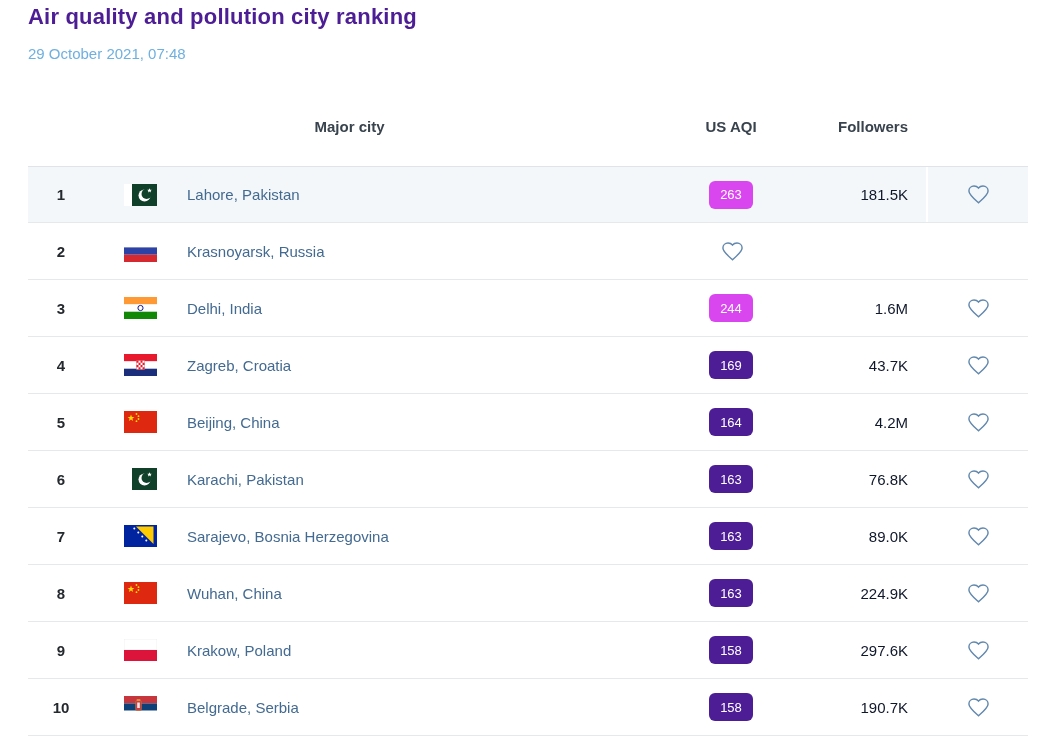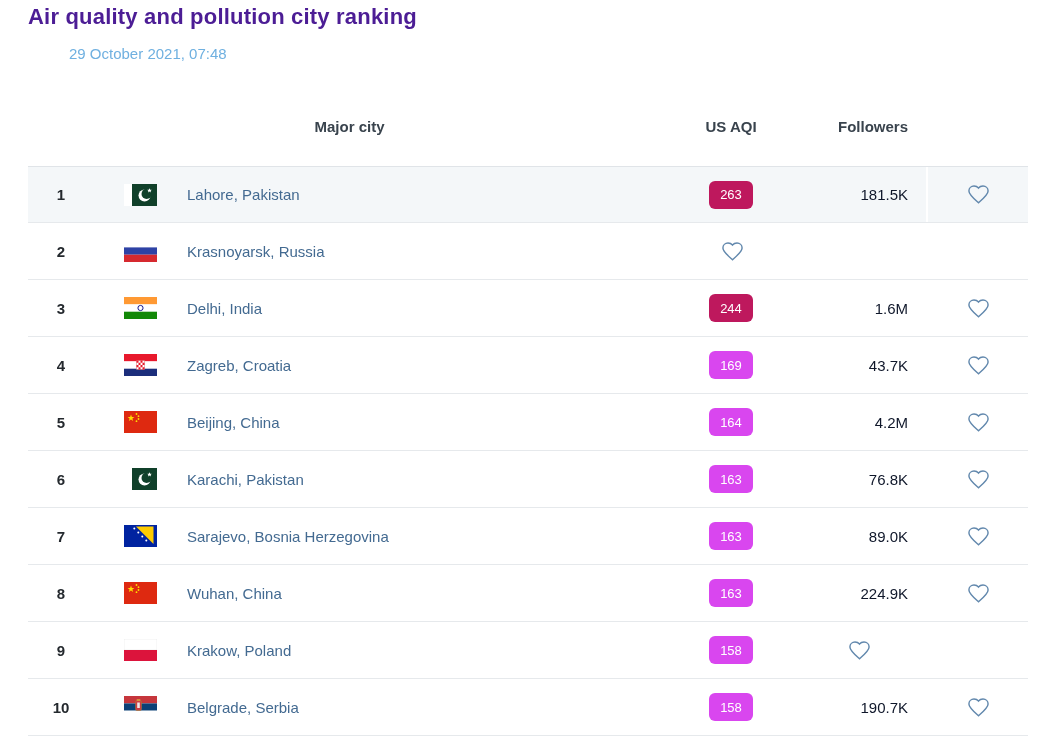--- a/index.html
+++ b/index.html
@@ -2,21 +2,21 @@
 <html><head>
 <meta charset="utf-8">
 <style>
   * { margin:0; padding:0; box-sizing:border-box; }
   html,body { width:1045px; height:740px; background:#ffffff; overflow:hidden;
     font-family:"Liberation Sans", sans-serif; }
   .page { position:relative; width:1045px; height:740px; }
 
   .page-title { position:absolute; top:4px; left:28px; font-size:22px; font-weight:700;
     color:#4c1d95; letter-spacing:.2px; }
-  .page-date { position:absolute; top:45px; left:28px; font-size:15px; color:#6fb0e0;margin-left:41px; }
+  .page-date { position:absolute; top:45px; left:28px; font-size:15px; color:#6fb0e0; }
 
   .grid { display:grid; grid-template-columns:66px 93px 484px 120px 135px 102px; align-items:center; }
 
   .thead { position:absolute; top:112px; left:28px; width:1000px; height:28px;
     font-size:15px; font-weight:700; color:#39434d; }
   .thead .h-city { grid-column:1 / span 3; text-align:center; }
   .thead .h-aqi { grid-column:4; text-align:center; }
   .thead .h-followers { grid-column:5; text-align:right; padding-right:18px; }
 
   .table { position:absolute; top:166px; left:28px; width:1000px; }
@@ -26,22 +26,22 @@
   .cell { display:flex; align-items:center; height:100%; }
   .cell.rank { justify-content:center; font-size:15px; font-weight:700; color:#24292e; }
   .cell.flag { justify-content:center; }
   .flag-wrap { display:inline-flex; width:33px; height:22px; line-height:0; }
   .flag-wrap svg { width:33px; height:22px; }
   .cell.city a { font-size:15px; color:#436a91; text-decoration:none; cursor:pointer; }
   .cell.aqi { justify-content:center; }
   .badge { display:inline-flex; align-items:center; justify-content:center;
     min-width:44px; height:28px; padding:0 8px; border-radius:6px;
     color:#ffffff; font-size:13px; font-weight:400; }
-  .badge[data-level="very-unhealthy"] { background:#be185d; }
-  .badge[data-level="unhealthy"] { background:#d946ef; }
+  .badge[data-level="very-unhealthy"] { background:#d946ef; }
+  .badge[data-level="unhealthy"] { background:#4c1d95; }
   .cell.followers { justify-content:flex-end; padding-right:18px; font-size:15px; color:#0f172a; }
   .cell.heart { justify-content:center; border-left:2px solid #ffffff; }
   .heart-btn { background:none; border:none; cursor:pointer; display:inline-flex;
     align-items:center; justify-content:center; padding:2px; }
   .heart-btn svg { width:25px; height:23px; stroke:#6288ad; fill:none; stroke-width:1.5; }
 
   .defs { position:absolute; width:0; height:0; overflow:hidden; }
 </style>
 </head>
 <body>
@@ -332,20 +332,21 @@
               <use href="#sym-flag-poland"></use>
             </svg>
           </span>
         </div>
       <div class="cell city">
           <a>Krakow, Poland</a>
         </div>
       <div class="cell aqi">
           <span class="badge" data-level="unhealthy">158</span>
         </div>
+      <div class="cell followers">297.6K</div>
       <div class="cell heart">
           <button class="heart-btn">
             <svg>
               <use href="#sym-heart"></use>
             </svg>
           </button>
         </div>
     </div>
 
     <div class="row grid">

